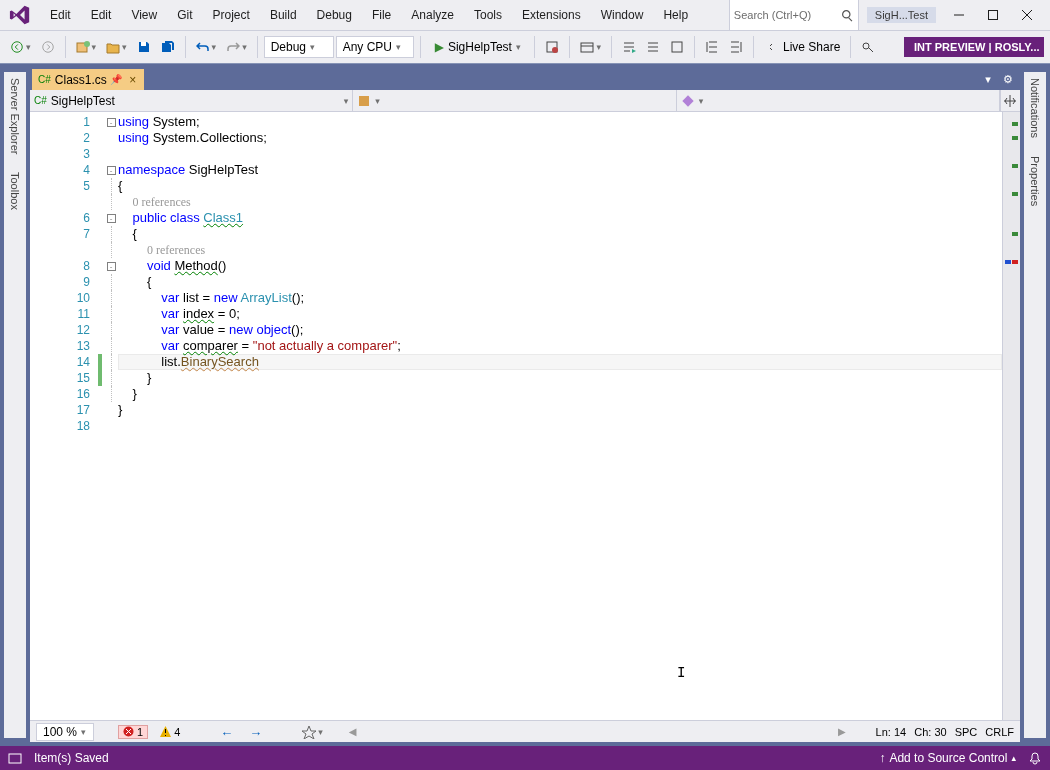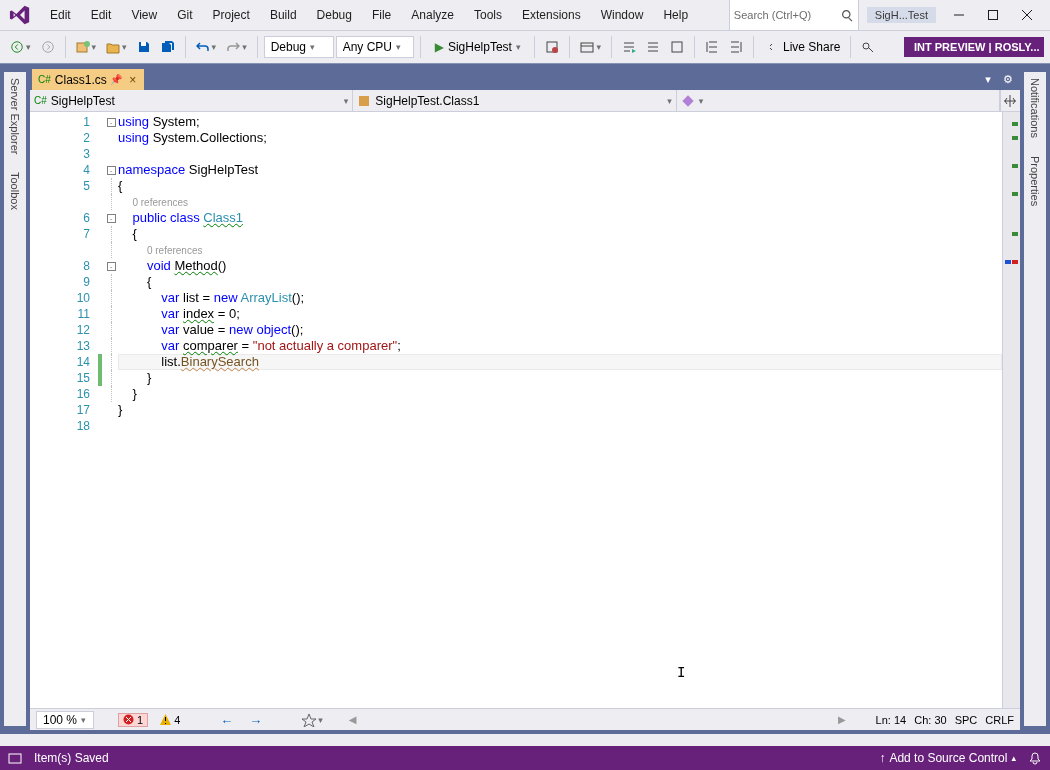--- a/index.html
+++ b/index.html
@@ -47,29 +47,29 @@
 .change-col div { height: 16px; }
 .change-col .mod { background: #6fbb6f; width: 4px; height: 16px; }
 .code { flex: 1; background: #fff; line-height: 16px; padding-top: 2px; white-space: pre; overflow: hidden; }
 .code .line { height: 16px; }
 .code .line.cur { background: #f6f6f6; box-shadow: inset 0 0 0 1px #eaeaea; }
 .kw { color: #0000ff; }
 .type { color: #2b91af; }
 .str { color: #a31515; }
 .ident-squig { text-decoration: underline wavy #008000 1px; text-underline-offset: 1px; }
 .mem-squig { text-decoration: underline wavy #c28549 1px; text-underline-offset: 1px; color: #74531f; }
-.codelens { color: #999999; font-size: 10px; font-family: Liberation Sans, sans-serif; }
+.codelens { color: #999999; font-size: 12px; font-family: Liberation Serif, serif; }
 .overview { width: 18px; background: #e8e8ec; border-left: 1px solid #cccedb; position: relative; }
 .overview .mark { position: absolute; right: 2px; width: 6px; height: 4px; }
 .bottom-bar { height: 22px; background: #eeeef2; border-top: 1px solid #cccedb; display: flex; align-items: center; font-size: 11px; padding: 0 6px; gap: 8px; }
 .bottom-bar .combo.zoom { height: 18px; width: 58px; }
 .err-badge { background: #ffd6d6; border: 1px solid #e0a0a0; padding: 0 4px; display: flex; align-items: center; gap: 3px; }
 .warn-badge { padding: 0 4px; display: flex; align-items: center; gap: 3px; }
 .nav-arrow { color: #005dba; font-size: 13px; cursor: pointer; padding: 0 4px; }
-.status-bar { height: 24px; background: #68217a; color: #fff; display: flex; align-items: center; font-size: 12px; padding: 0 8px; gap: 12px; margin-top: 12px; }
+.status-bar { height: 24px; background: #68217a; color: #fff; display: flex; align-items: center; font-size: 12px; padding: 0 8px; gap: 12px; }
 .status-bar .grow { flex: 1; }
 svg { display: block; }
 .split-btn { width: 20px; display: flex; align-items: center; justify-content: center; cursor: pointer; border-left: 1px solid #cccedb; }
 .fold-line::before { content: ""; position: absolute; left: 50%; top: 0; bottom: 0; border-left: 1px dotted #c0c0c0; }
 .caret-txt { position: absolute; font-family: Consolas, monospace; font-size: 14px; pointer-events: none; }
 </style>
 </head>
 <body>
 
 <div class="title-bar">
@@ -270,21 +270,20 @@
     <div class="nav-bar">
       <div class="nav-combo" style="flex:1.1">
         <span style="color:#068006;font-size:10px">C#</span>
         <span class="txt">SigHelpTest</span>
           <span class="chev">▾</span>
       </div>
       <div class="nav-combo" style="flex:1.1">
         <svg width="14" height="14">
             <rect x="2" y="2" width="10" height="10" fill="#d89e4a"></rect>
           </svg>
-        <span class="txt">SigHelpTest.Class1</span>
           <span class="chev">▾</span>
       </div>
       <div class="nav-combo" style="flex:1.1">
         <svg width="14" height="14">
             <rect x="3" y="3" width="8" height="8" fill="#b180d7" transform="rotate(45 7 7)"></rect>
           </svg>
           <span class="chev">▾</span>
       </div>
       <div class="split-btn">
         <svg width="12" height="12">

